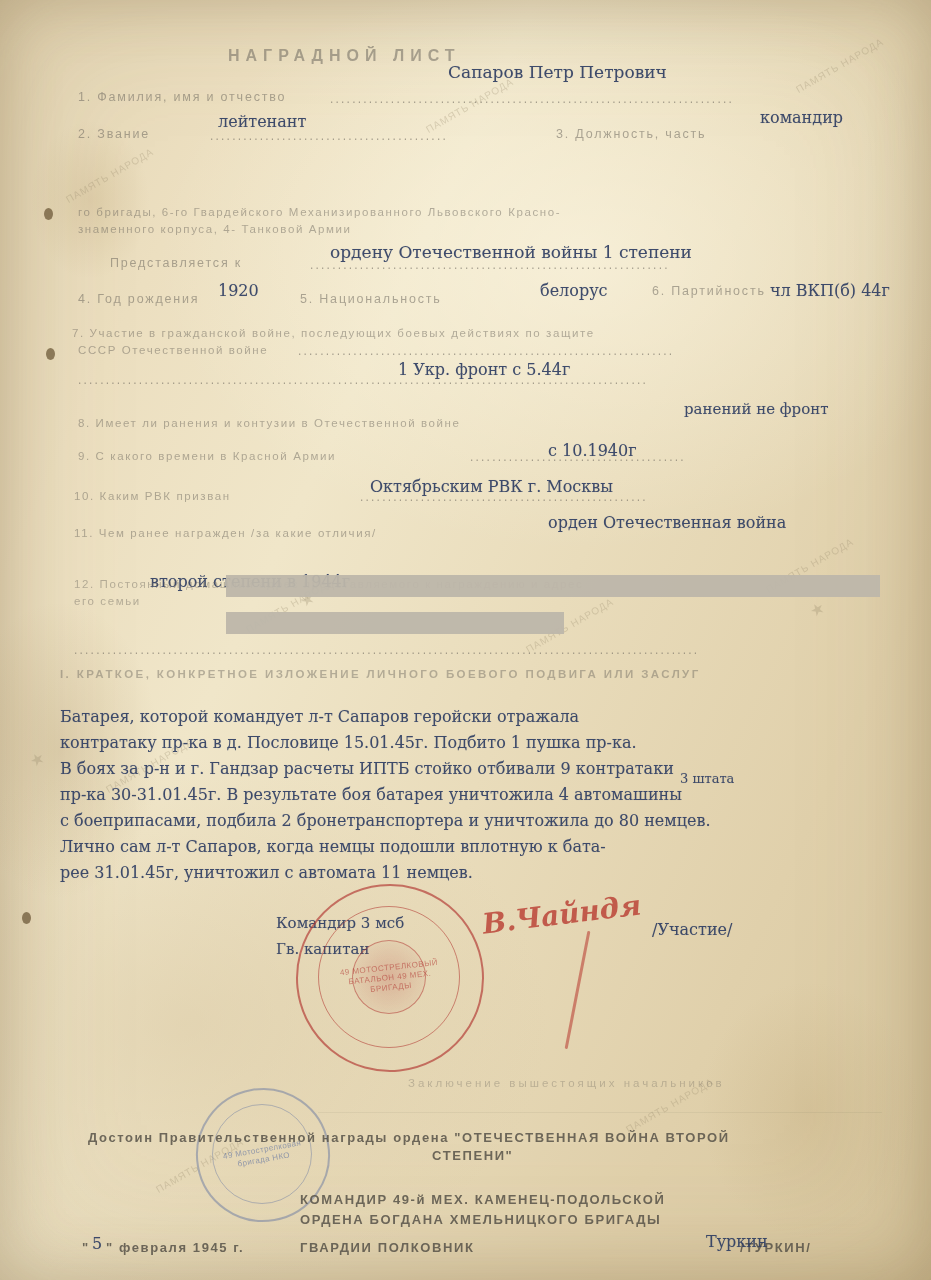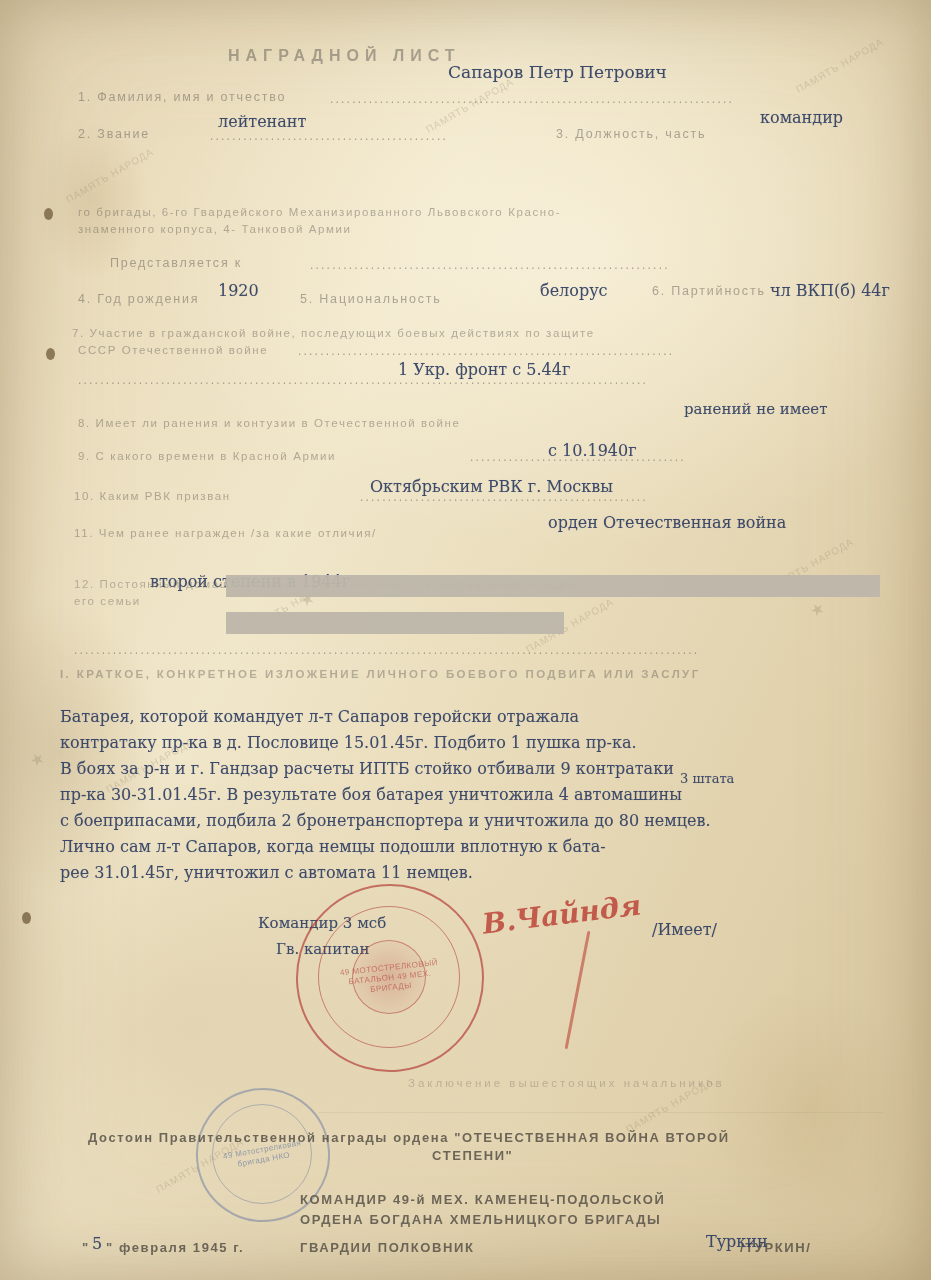--- a/index.html
+++ b/index.html
@@ -170,36 +170,37 @@
   <div class="hand h16" style="left:218px;top:112px;">лейтенант</div>
   <div class="typed md" style="left:556px;top:127px;opacity:.55;">3.  Должность, часть</div>
   <div class="hand h16" style="left:760px;top:108px;">командир</div>
 
 
   <div class="typed sm" style="left:78px;top:206px;opacity:.5;">го бригады, 6-го Гвардейского Механизированного Львовского Красно-</div>
   <div class="typed sm" style="left:78px;top:223px;opacity:.5;">знаменного корпуса, 4- Танковой Армии</div>
 
   <div class="typed md" style="left:110px;top:256px;opacity:.55;">Представляется к</div>
   <div class="dots" style="left:310px;top:258px;">.................................................................</div>
+  <div class="hand h17" style="left:330px;top:242px;">ордену Отечественной войны 1 степени</div>
 
   <div class="typed md" style="left:78px;top:292px;opacity:.55;">4.  Год рождения</div>
   <div class="hand h16" style="left:218px;top:281px;">1920</div>
   <div class="typed md" style="left:300px;top:292px;opacity:.55;">5.  Национальность</div>
   <div class="hand h16" style="left:540px;top:281px;">белорус</div>
   <div class="typed md" style="left:652px;top:284px;opacity:.55;">6. Партийность</div>
   <div class="hand h14" style="left:770px;top:281px;">чл ВКП(б) 44г</div>
 
   <div class="typed sm" style="left:72px;top:327px;opacity:.5;">7.  Участие в гражданской  войне, последующих боевых действиях по защите</div>
   <div class="typed sm" style="left:78px;top:344px;opacity:.5;">СССР Отечественной войне</div>
   <div class="dots" style="left:298px;top:344px;">....................................................................</div>
   <div class="dots" style="left:78px;top:373px;">.......................................................................................................</div>
   <div class="hand h16" style="left:398px;top:360px;">1 Укр. фронт с 5.44г</div>
 
   <div class="typed sm" style="left:78px;top:417px;opacity:.5;">8. Имеет ли ранения и контузии в Отечественной войне</div>
-  <div class="hand h15" style="left:684px;top:400px;">ранений не имеет</div>
+  <div class="hand h15" style="left:684px;top:400px;">ранений не фронт</div>
 
   <div class="typed sm" style="left:78px;top:450px;opacity:.5;">9.  С какого времени в Красной Армии</div>
   <div class="dots" style="left:470px;top:450px;">.......................................</div>
   <div class="hand h16" style="left:548px;top:441px;">с 10.1940г</div>
 
   <div class="typed sm" style="left:74px;top:490px;opacity:.5;">10.  Каким РВК призван</div>
   <div class="dots" style="left:360px;top:490px;">....................................................</div>
   <div class="hand h16" style="left:370px;top:477px;">Октябрьским РВК г. Москвы</div>
 
   <div class="typed sm" style="left:74px;top:527px;opacity:.5;">11.  Чем ранее награжден /за какие отличия/</div>
@@ -216,23 +217,23 @@
 
   <div class="hand h16" style="left:60px;top:707px;">Батарея, которой командует л-т Сапаров геройски отражала</div>
   <div class="hand h16" style="left:60px;top:733px;">контратаку пр-ка   в д. Пословице 15.01.45г. Подбито 1 пушка пр-ка.</div>
   <div class="hand h16" style="left:60px;top:759px;">В боях за р-н и г. Гандзар расчеты ИПТБ стойко отбивали 9 контратаки</div>
   <div class="hand h16" style="left:60px;top:785px;">пр-ка 30-31.01.45г. В результате боя  батарея уничтожила 4 автомашины</div>
   <div class="hand h13" style="left:640px;top:771px;margin-left:40px;">3 штата</div>
   <div class="hand h16" style="left:60px;top:811px;">с боеприпасами, подбила 2 бронетранспортера и уничтожила до 80 немцев.</div>
   <div class="hand h16" style="left:60px;top:837px;">Лично сам л-т Сапаров, когда немцы подошли вплотную к бата-</div>
   <div class="hand h16" style="left:60px;top:863px;">рее 31.01.45г, уничтожил  с автомата 11 немцев.</div>
 
-  <div class="hand h15" style="left:258px;top:914px;">Командир 3 мсб</div>
+  <div class="hand h15" style="left:276px;top:914px;">Командир 3 мсб</div>
   <div class="hand h15" style="left:276px;top:940px;">Гв. капитан</div>
-  <div class="hand h16" style="left:652px;top:920px;">/Имеет/</div>
+  <div class="hand h16" style="left:652px;top:920px;">/Участие/</div>
 
   <div class="stamp-round" style="left:296px;top:884px;width:184px;height:184px;">
     <span style="display:block;width:120px;line-height:1.25;opacity:.75;">49 МОТОСТРЕЛКОВЫЙ БАТАЛЬОН 49 МЕХ. БРИГАДЫ</span>
   </div>
   <div class="stamp-inner" style="left:318px;top:906px;width:140px;height:140px;"></div>
   <div class="stamp-inner" style="left:352px;top:940px;width:72px;height:72px;border:1px solid rgba(176,52,48,0.5);background:radial-gradient(circle at 50% 50%, rgba(176,52,48,.22), rgba(176,52,48,.05) 70%);"></div>
 
   <div class="red-script" style="left:482px;top:898px;">В.Чайндя</div>
   <div class="red-slash" style="left:576px;top:930px;"></div>
 

